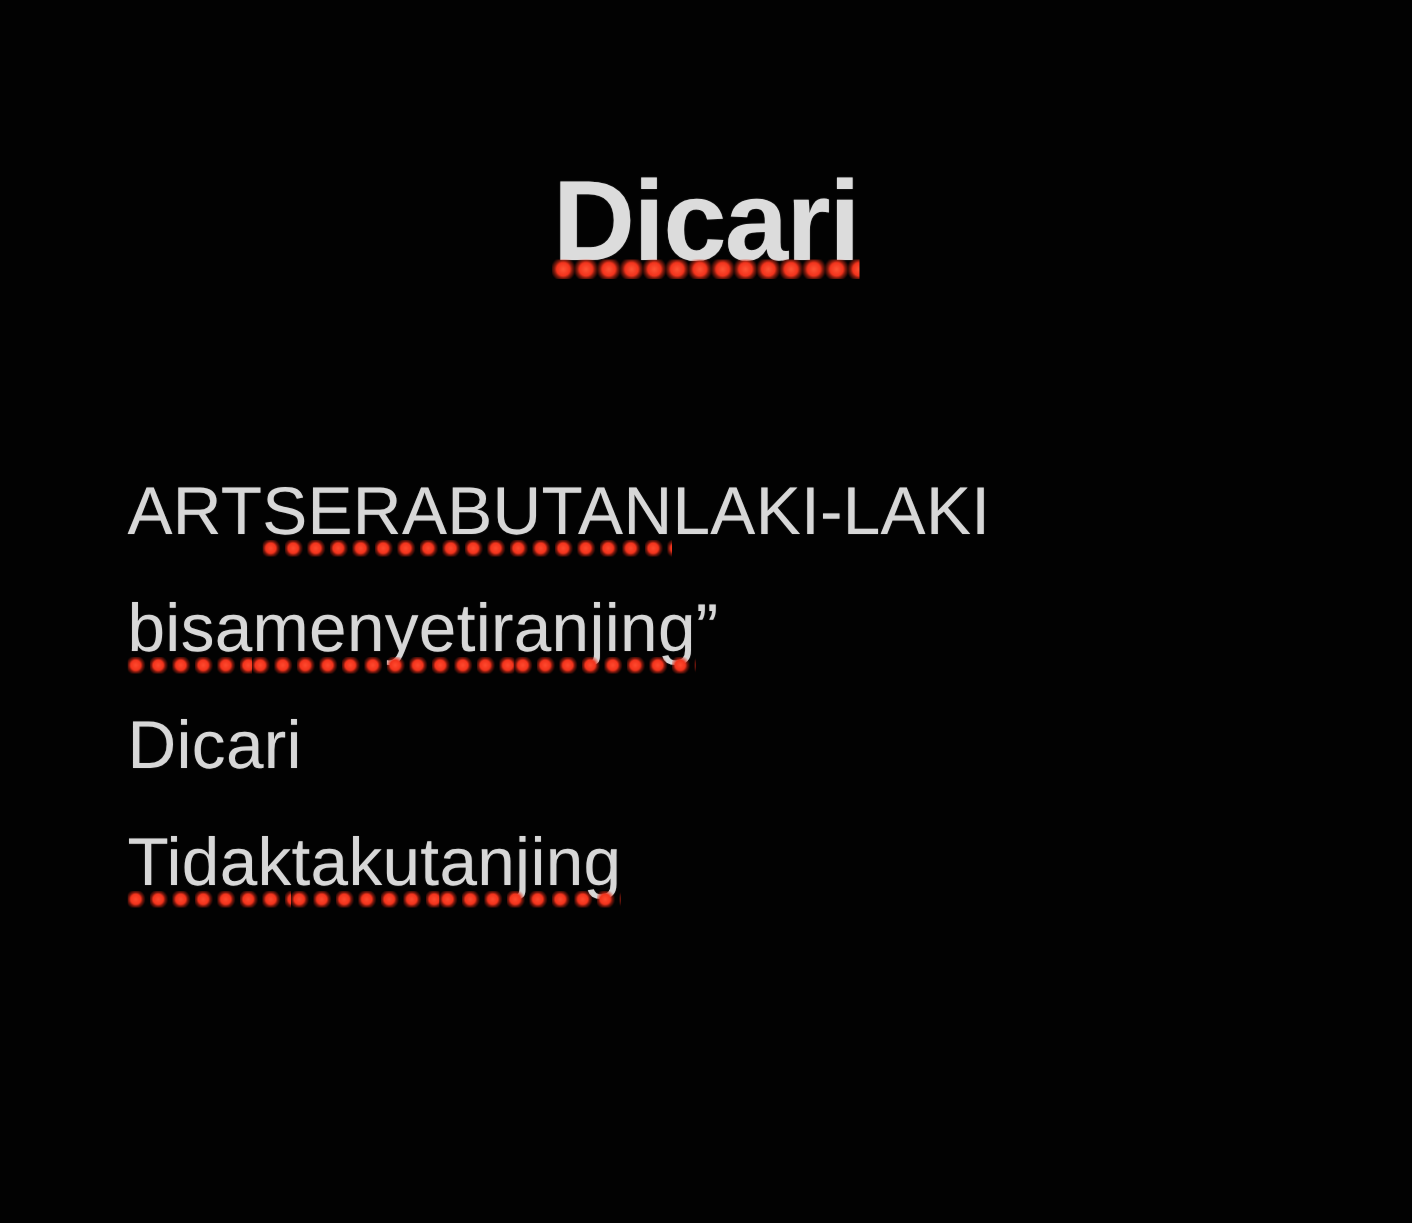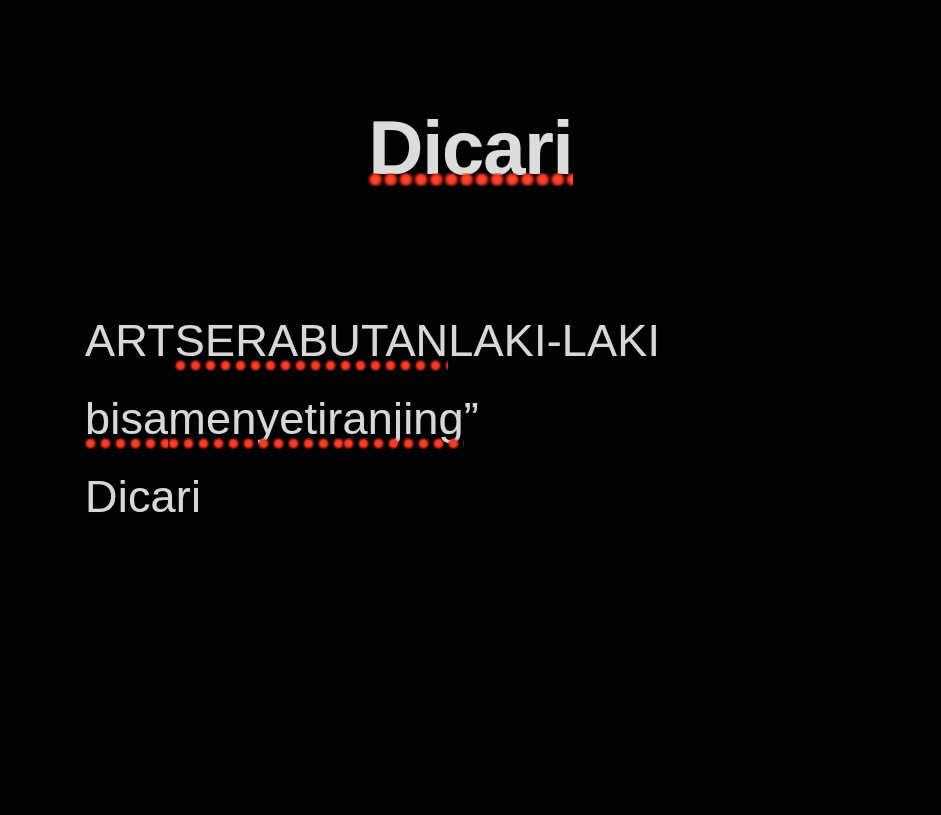--- a/index.html
+++ b/index.html
@@ -113,16 +113,19 @@
     </div>
 
     <div class="line">
       <span class="seg sp">bisa</span><span class="seg"> </span><span class="seg sp">menyetir</span><span class="seg"> </span><span class="seg sp">anjing</span><span class="seg">”</span>
     </div>
 
     <div class="line">
       <span class="seg">Dicari</span>
     </div>
 
+    <div class="line">
+      <span class="seg sp">Tidak</span><span class="seg"> </span><span class="seg sp">takut</span><span class="seg"> </span><span class="seg sp">anjing</span>
+    </div>
 
 
   </div>
 </div>
 
 </body></html>

